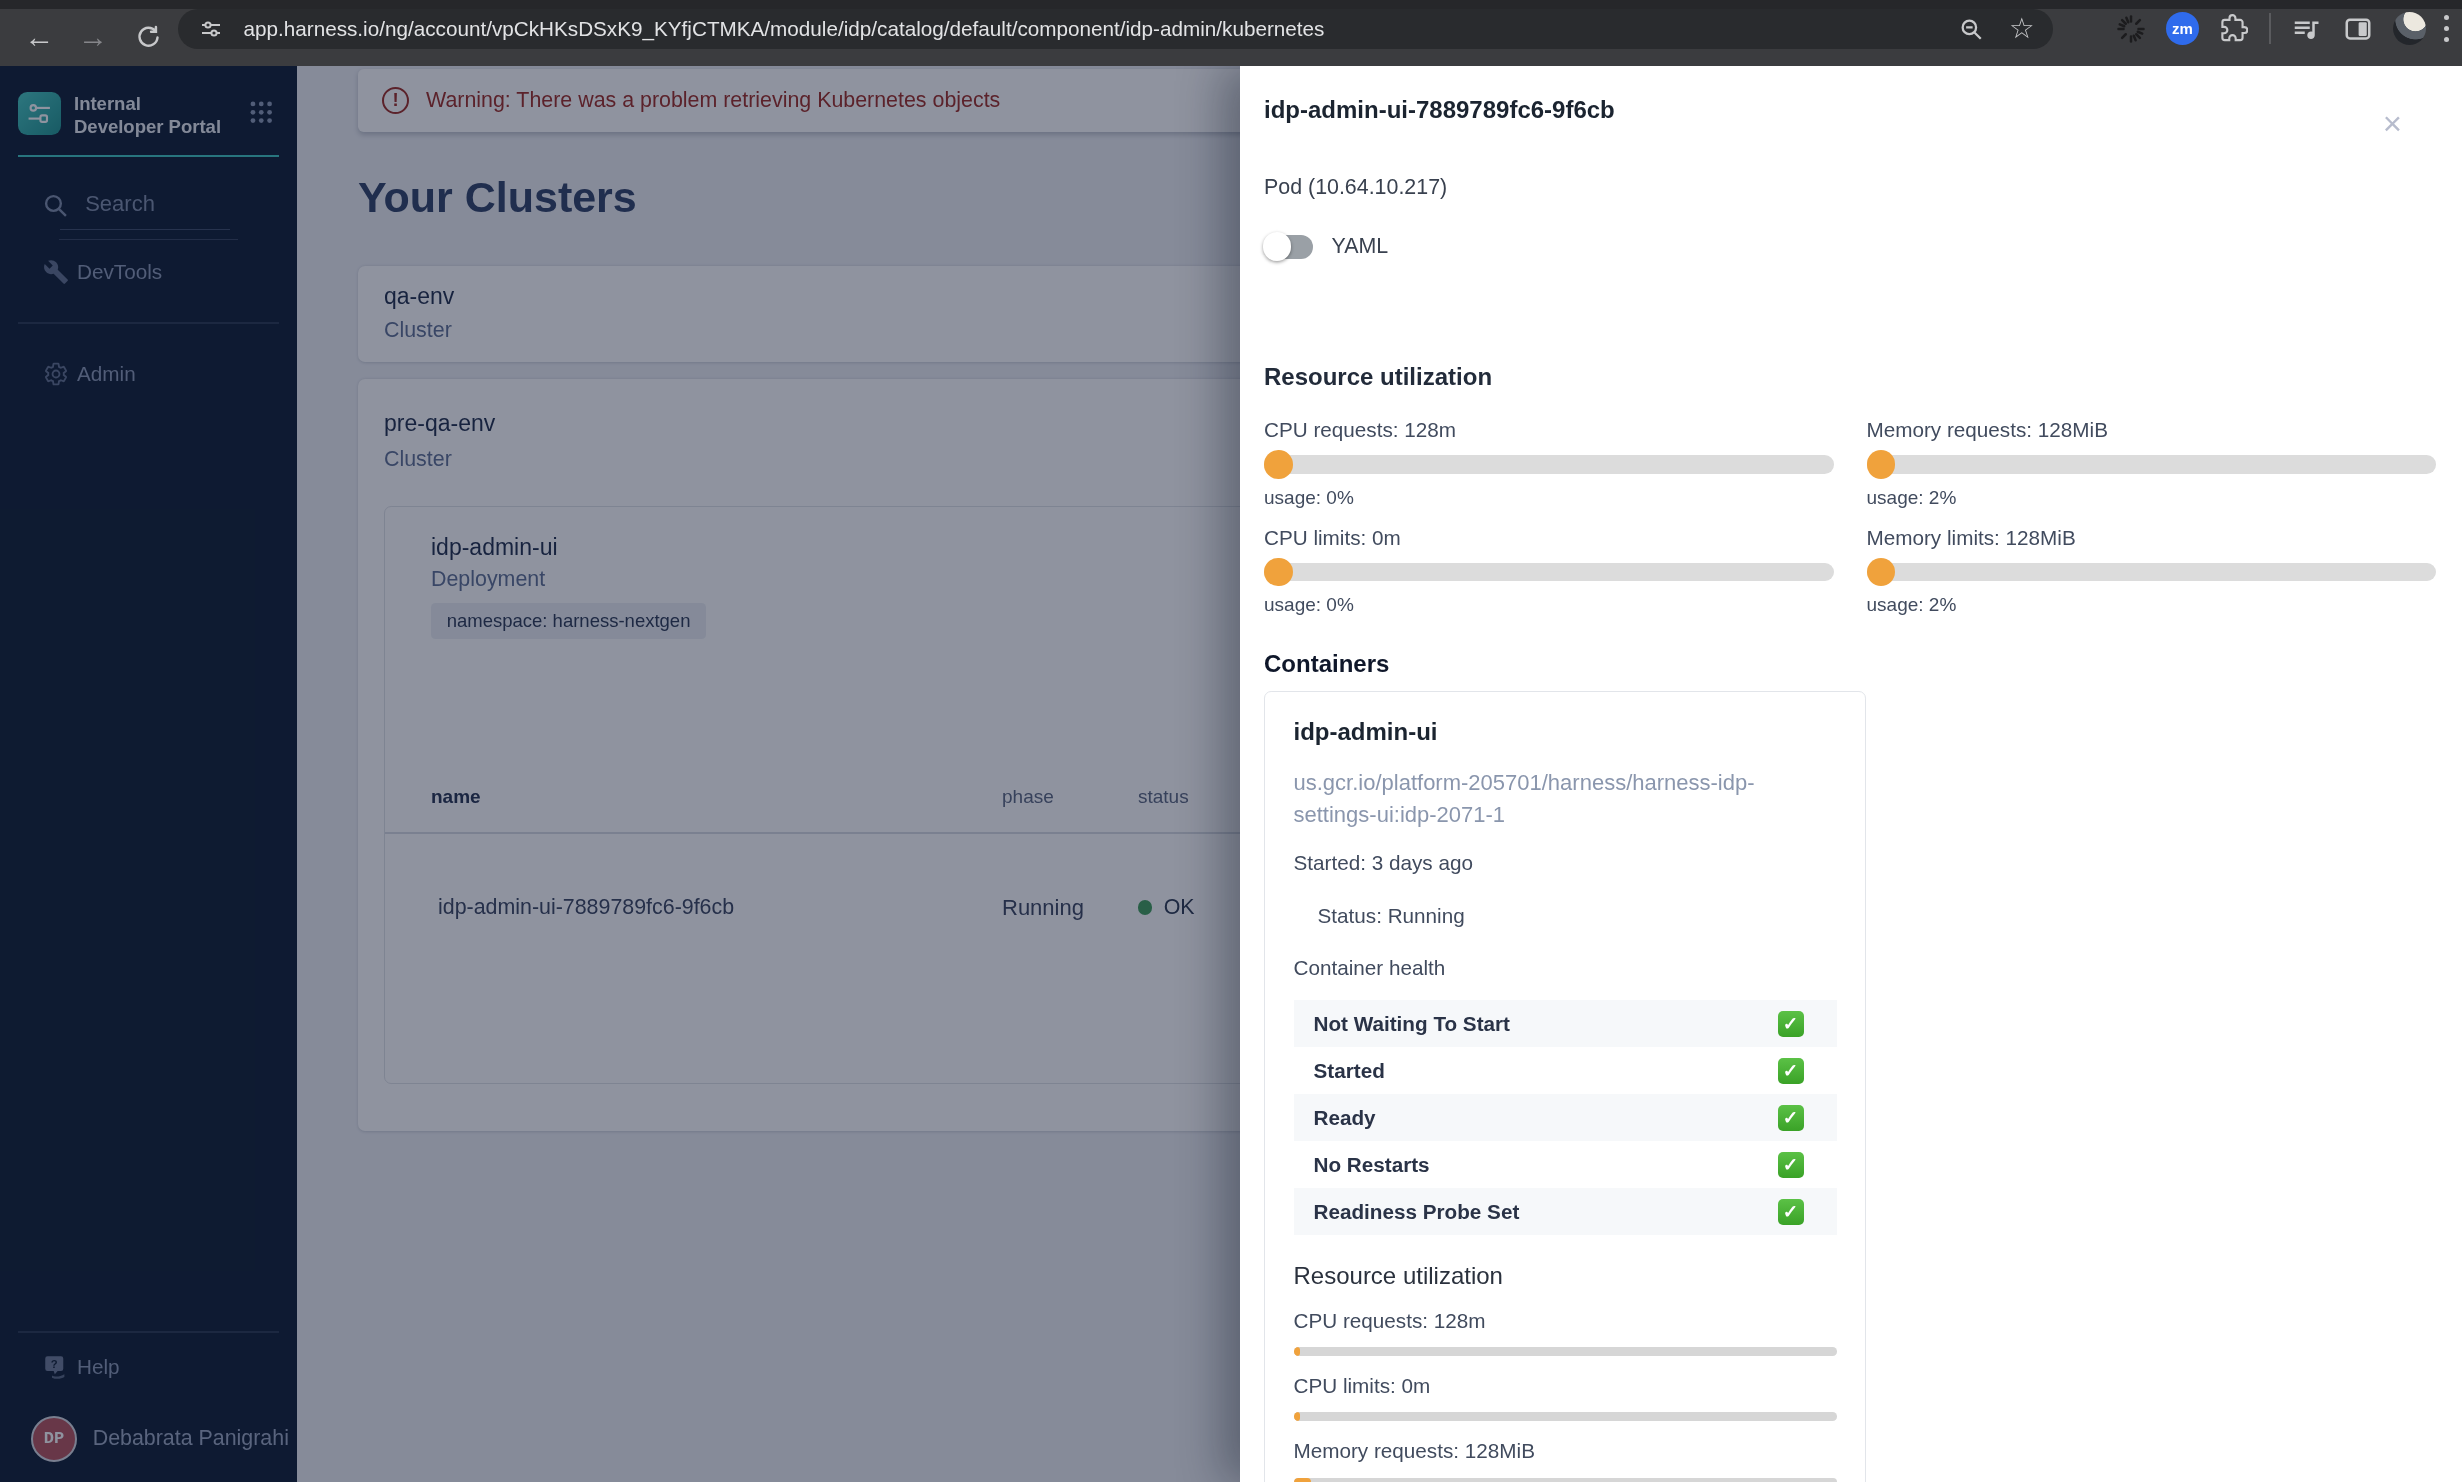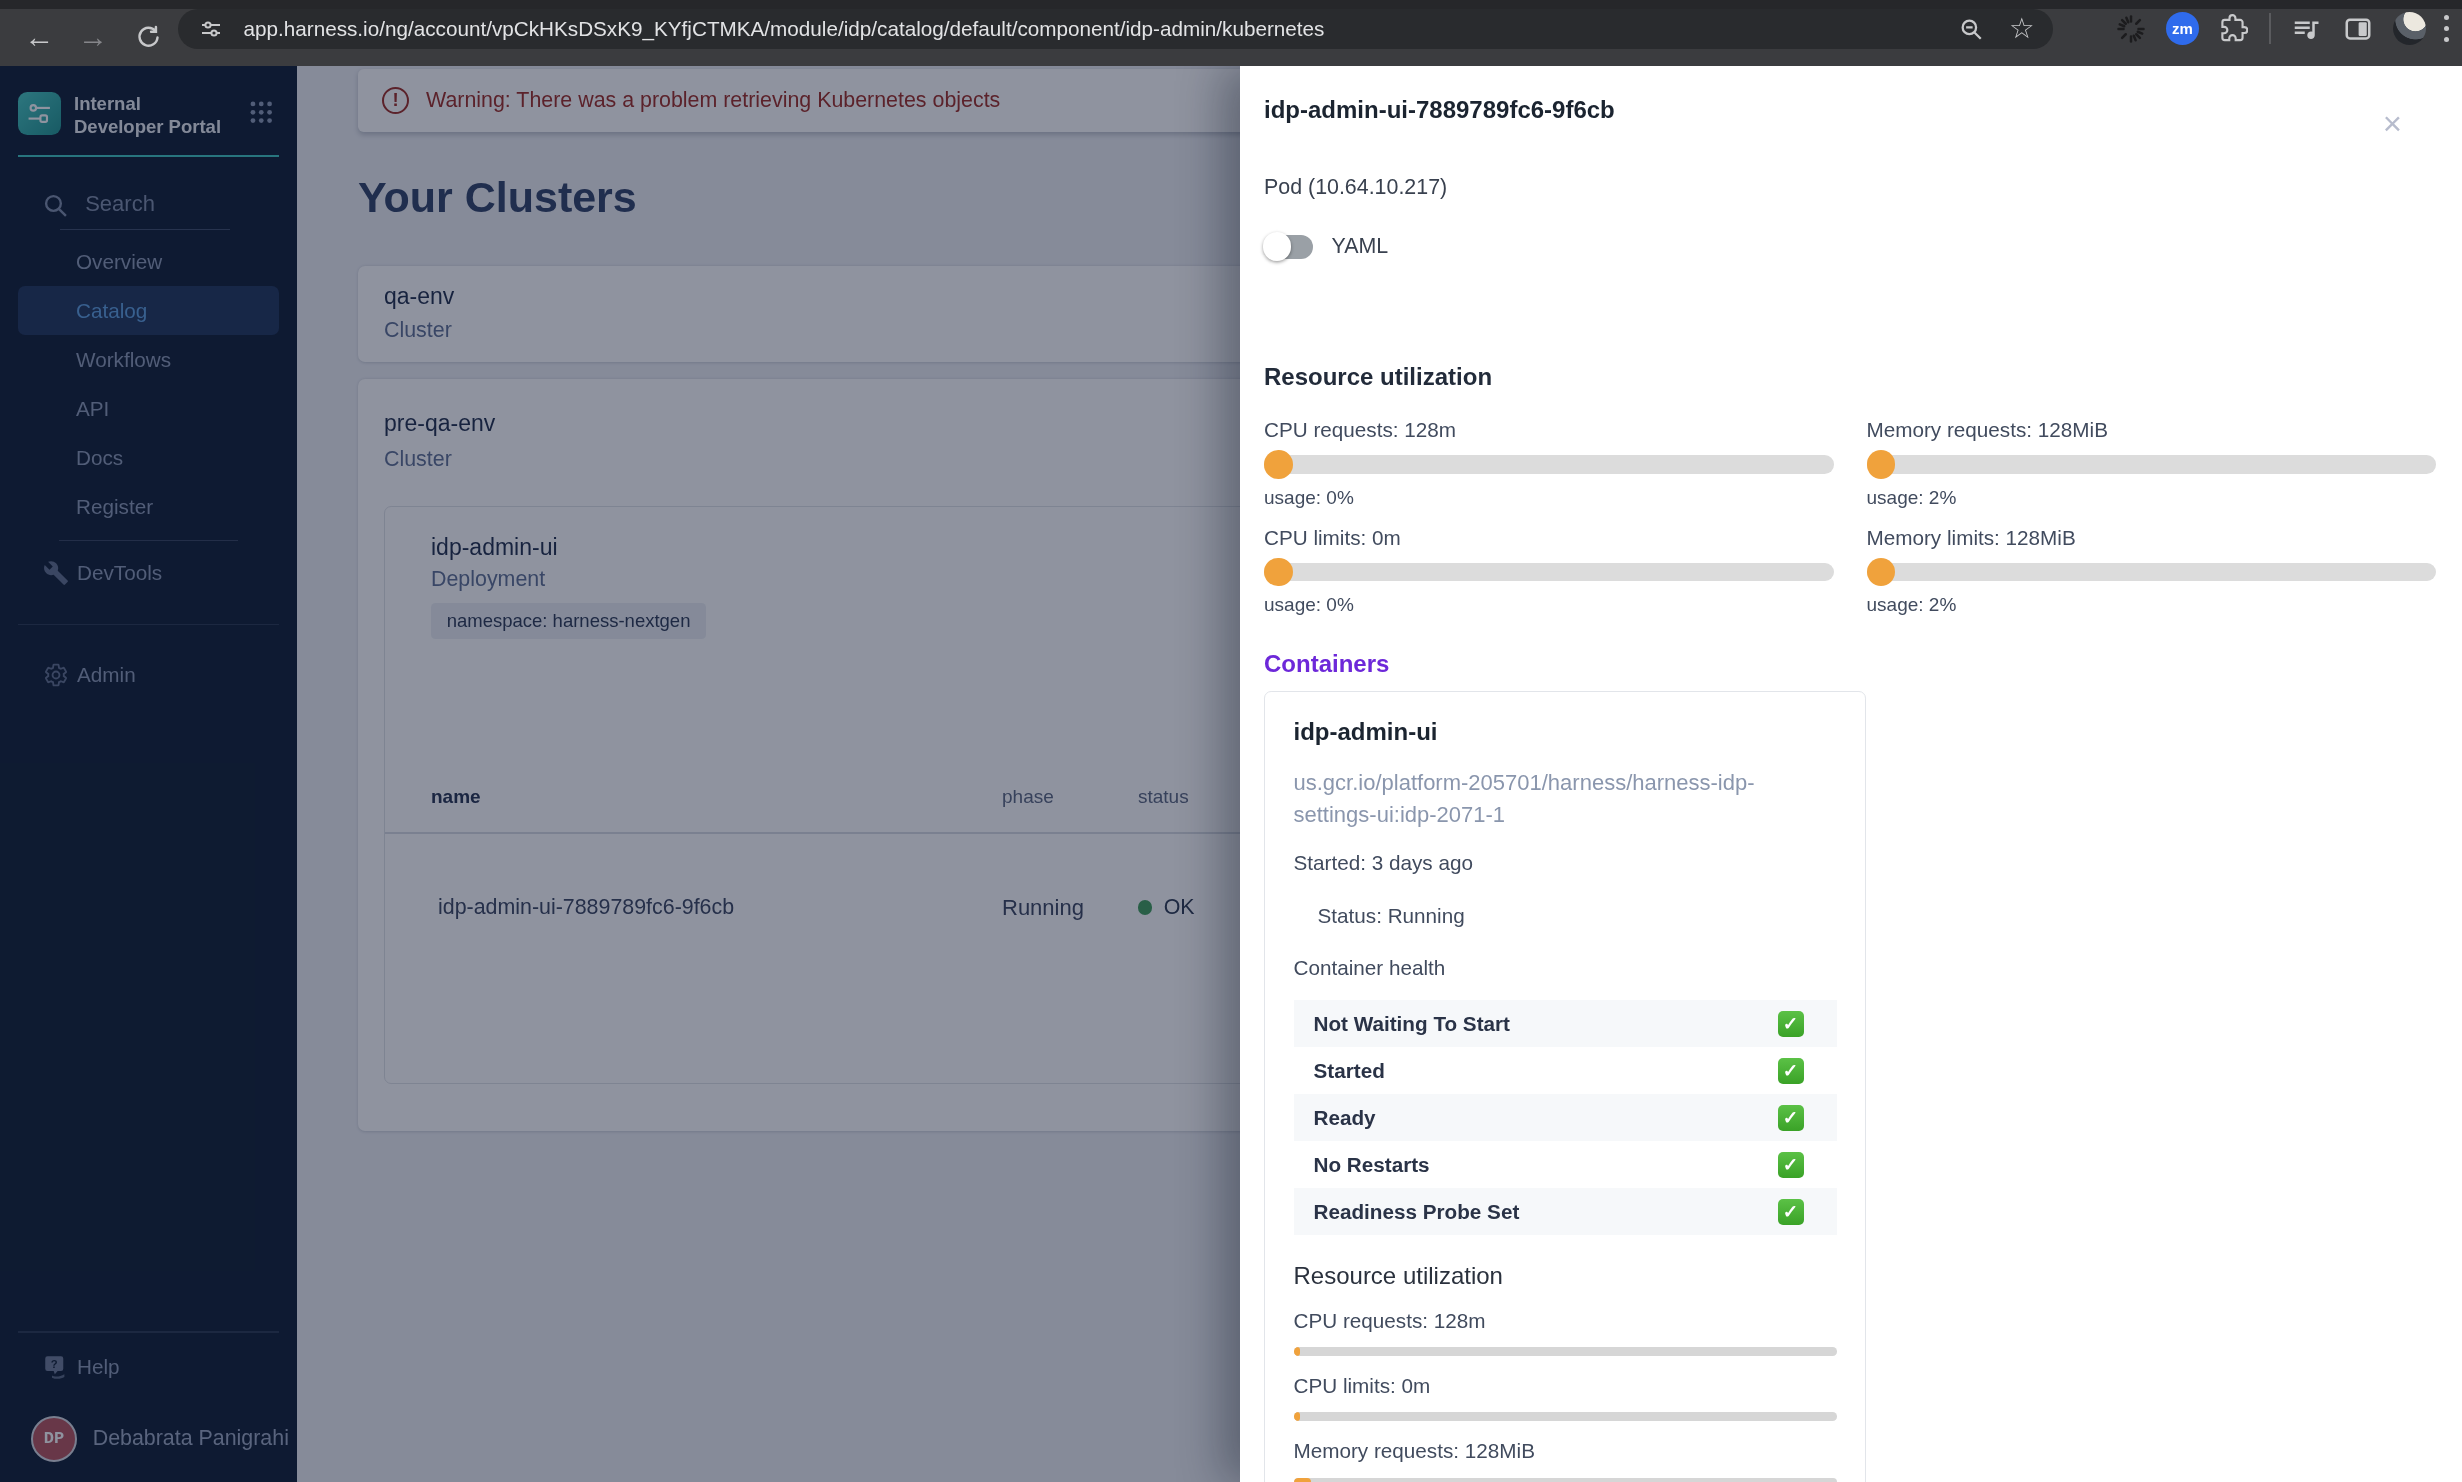--- a/index.html
+++ b/index.html
@@ -87,21 +87,21 @@
   .toggle-row { margin-top:34px; display:flex; align-items:center; }
   .switch { width:49px; height:24px; border-radius:12px; background:#9aa0a6; position:relative; }
   .switch .knob { position:absolute; left:-1.4px; top:-2.1px; width:28.5px; height:28.5px; border-radius:50%; background:#fff; box-shadow:0 1.4px 3.6px rgba(0,0,0,0.4); }
   .toggle-label { font-size:21.4px; color:#39414f; margin-left:18.5px; }
   .sec-heading { margin-top:104px; font-size:24px; font-weight:700; color:#222b3a; }
   .meters-grid { margin-top:27px; display:grid; grid-template-columns:1fr 1fr; column-gap:33px; }
   .meter-label { font-size:20.7px; color:#414b5e; }
   .meter-track { margin-top:13px; height:18.5px; background:#dcdcdc; border-radius:9.3px; position:relative; }
   .meter-knob { position:absolute; left:0; top:-5px; width:28.5px; height:28.5px; border-radius:50%; background:#f0a23c; }
   .meter-usage { margin-top:13px; margin-bottom:17px; font-size:19px; color:#414b5e; }
-  .containers-heading { margin-top:17px; font-size:24px; font-weight:700; color:#6d28d9; }
+  .containers-heading { margin-top:17px; font-size:24px; font-weight:700; color:#0f172a; }
   .container-card { margin-top:13px; width:602px; border:0.7px solid #e2e5ea; border-radius:7.1px; background:#fff; padding:26px 28.5px; height:856px; }
   .cont-name { font-size:24px; font-weight:700; color:#1b2430; }
   .cont-image { margin-top:21.4px; font-size:22px; color:#8a96ad; line-height:1.45; width:485px; word-break:break-word; }
   .cont-line { margin-top:20px; font-size:20.7px; color:#414b5e; }
   .cont-line.mt { margin-top:28.5px;margin-left:24px; }
   .health-heading { margin-top:28.5px; font-size:20.7px; color:#414b5e; }
   .check-list { margin-top:20px; }
   .check-row { height:47px; display:flex; align-items:center; padding:0 33px 0 20px; }
   .check-row:nth-child(odd) { background:#f6f8fa; }
   .check-row .cl { font-size:20.7px; font-weight:700; color:#2a3347; flex:1; }
@@ -226,28 +226,20 @@
     <span>
       <svg viewBox="0 0 24 24" width="28.5" height="28.5" fill="none" stroke="currentColor" stroke-width="2">
           <circle cx="10.5" cy="10.5" r="6.2"></circle>
           <line x1="15.2" y1="15.2" x2="21" y2="21"></line>
         </svg>
     </span>
     <span class="s-label">Search</span>
   </div>
   <div class="search-underline"></div>
 
-  <div class="nav-list">
-    <div class="nav-item">Overview</div>
-    <div class="nav-item active">Catalog</div>
-    <div class="nav-item">Workflows</div>
-    <div class="nav-item">API</div>
-    <div class="nav-item">Docs</div>
-    <div class="nav-item">Register</div>
-  </div>
   <div class="side-div-short"></div>
 
   <div class="tool-row">
     <span class="t-ic">
       <svg viewBox="0 0 24 24" width="26" height="26" fill="currentColor">
           <path d="M22.7 19l-9.1-9.1c.9-2.3.4-5-1.5-6.9-2-2-5-2.4-7.4-1.3L9 6 6 9 1.6 4.7C.4 7.1.9 10.1 2.9 12.1c1.9 1.9 4.6 2.4 6.9 1.5l9.1 9.1c.4.4 1 .4 1.4 0l2.3-2.3c.5-.4.5-1.1.1-1.4z"></path>
         </svg>
     </span>
     <span class="t-label">DevTools</span>
   </div>

